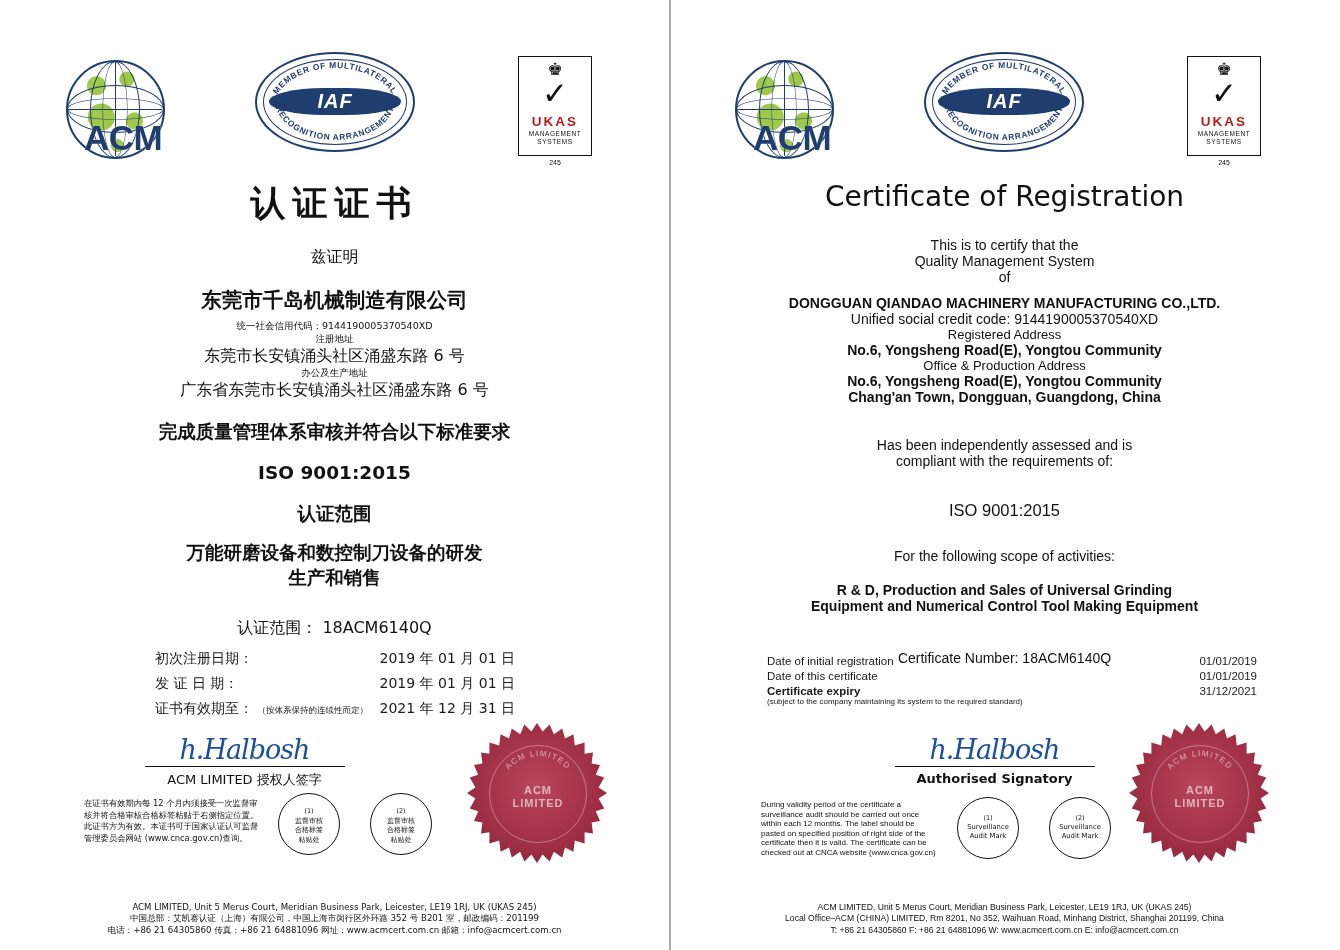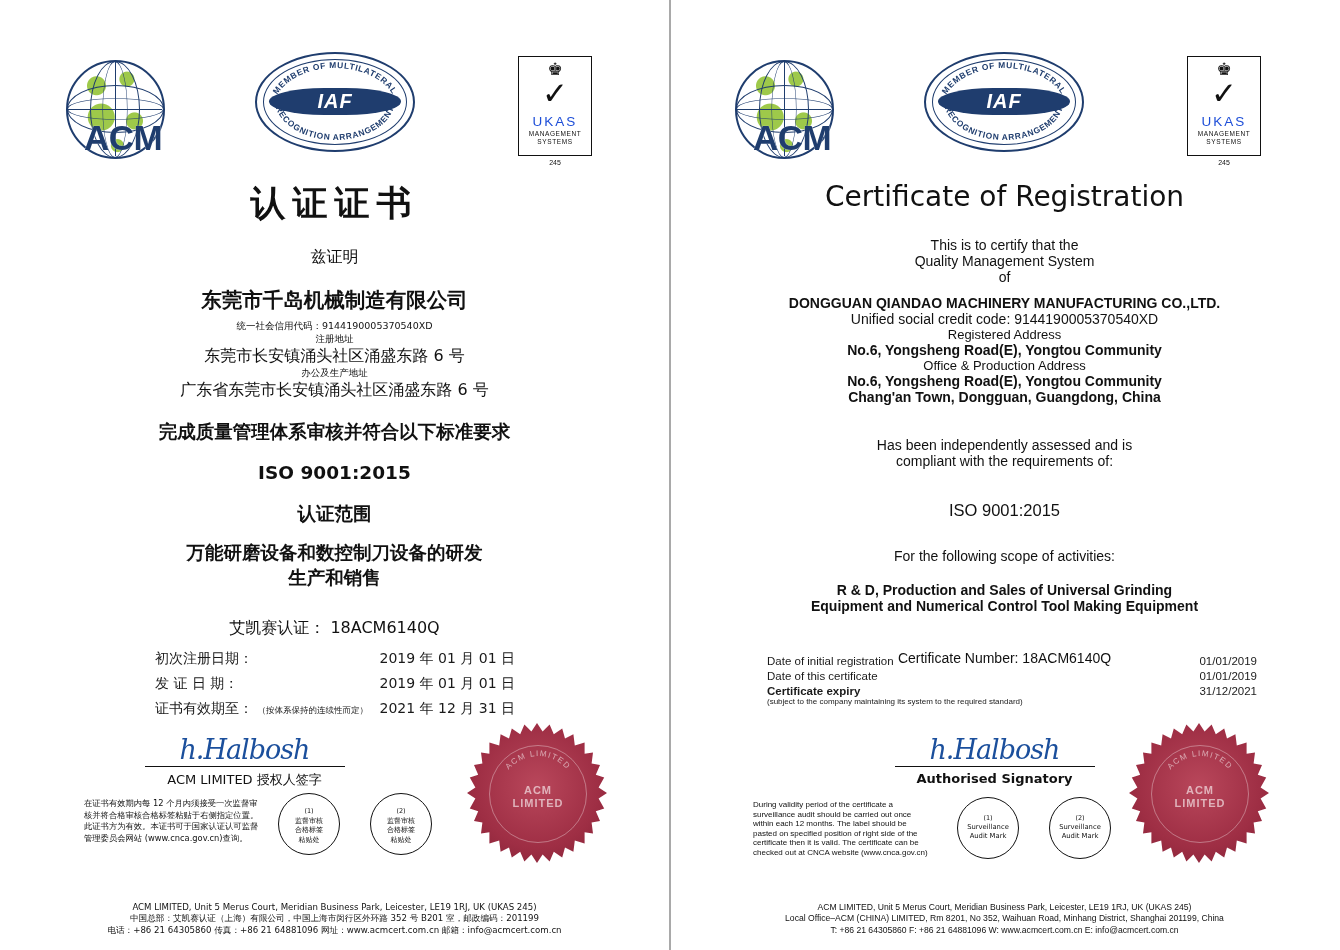--- a/index.html
+++ b/index.html
@@ -198,22 +198,22 @@
     color: #111;
     font-family: "DejaVu Sans", sans-serif;
   }
   .ukas .u-title {
     position: absolute;
     left: 0; top: 58px;
     width: 74px;
     text-align: center;
     font-size: 13.5px;
     letter-spacing: 2px;
-    font-weight: normal;
-    color: #1d4ed8;
+    font-weight: bold;
+    color: #b91c1c;
   }
   .ukas .u-sub {
     position: absolute;
     left: 0; top: 74px;
     width: 74px;
     text-align: center;
     font-size: 6.5px;
     letter-spacing: 0.6px;
     line-height: 8px;
     color: #111;
@@ -405,21 +405,21 @@
     top: 798px;
     width: 180px;
     font-family: "DejaVu Sans", sans-serif;
     font-size: 8.3px;
     line-height: 11.5px;
     color: #111;
     text-align: left;
   }
   .smallprint-en {
     position: absolute;
-    left: 84px;
+    left: 92px;
     top: 800px;
     width: 178px;
     font-size: 8px;
     line-height: 9.6px;
     color: #111;
     text-align: left;
   }
 
   
   .footer {
@@ -500,21 +500,21 @@
       <div class="sp18"></div>
       <div class="line cn18b">ISO 9001:2015</div>
       <div class="sp18"></div>
       <div class="line cn18b">认证范围</div>
       <div class="sp14"></div>
       <div class="line cn18b">万能研磨设备和数控制刀设备的研发</div>
       <div class="line cn18b">生产和销售</div>
       <div class="sp18"></div>
       <div class="sp10"></div>
       <div class="line cn16">
-        <span>艾凯赛认证：</span>
+        <span>认证范围：</span>
         <span>18ACM6140Q</span>
       </div>
     </div>
 
     <div class="dates-cn">
       <div class="row">
         <span class="lbl">初次注册日期：</span>
         <span class="val">2019 年 01 月 01 日</span>
       </div>
       <div class="row">

